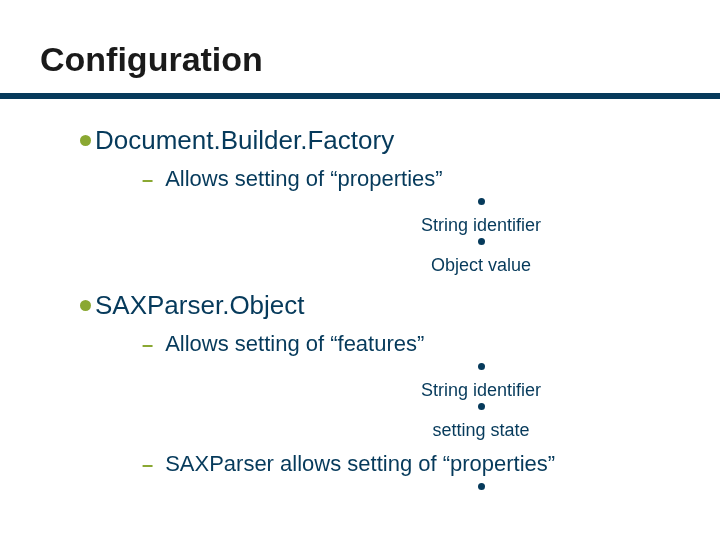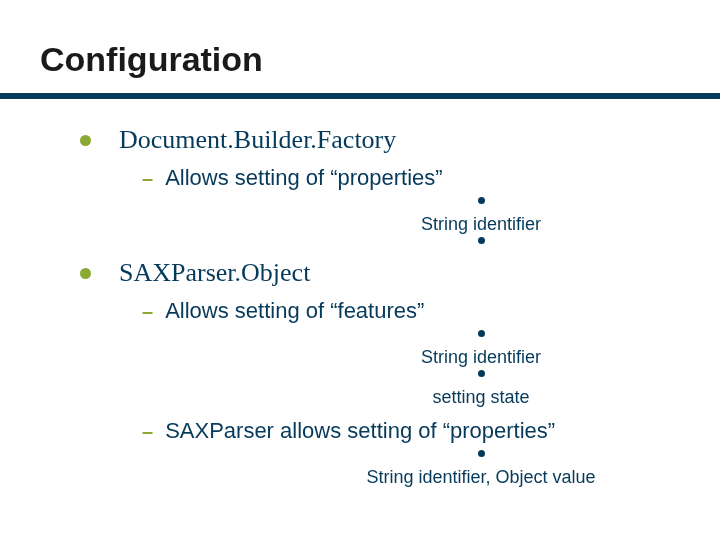--- a/index.html
+++ b/index.html
@@ -24,22 +24,21 @@
     margin-right: -40px;
     margin-bottom: 26px;
   }
   .lvl1 {
     margin-left: 40px;
     margin-bottom: 14px;
   }
   .lvl1-row {
     display: flex;
     align-items: center;
-    gap: 28px;
-    font-family: Liberation Serif, serif;
+    gap: 4px;
   }
   .dot-lg {
     width: 11px; height: 11px; border-radius: 50%;
     background: #8aa832;
     flex: 0 0 auto;
   }
   .lvl1-text {
     font-size: 26px;
     color: #063a5b;
   }
@@ -105,20 +104,21 @@
           <span class="lvl2-text">Allows setting of “properties”</span>
         </div>
 
         <div class="lvl3">
           <div class="lvl3-row">
             <span class="dot-sm"></span>
             <span class="lvl3-text">String identifier</span>
           </div>
           <div class="lvl3-row">
             <span class="dot-sm"></span>
+            <span class="lvl3-text">Object value</span>
           </div>
         </div>
       </div>
     </div>
   </div>
 
   <div class="block">
     <div class="lvl1">
       <div class="lvl1-row">
         <span class="dot-lg"></span>
@@ -145,21 +145,20 @@
 
       <div class="lvl2">
         <div class="lvl2-row">
           <span class="dash">–</span>
           <span class="lvl2-text">SAXParser allows setting of “properties”</span>
         </div>
 
         <div class="lvl3">
           <div class="lvl3-row">
             <span class="dot-sm"></span>
-            <span class="lvl3-text">String identifier, Object value</span>
           </div>
         </div>
       </div>
 
     </div>
   </div>
 
 </div>
 
 </body></html>

